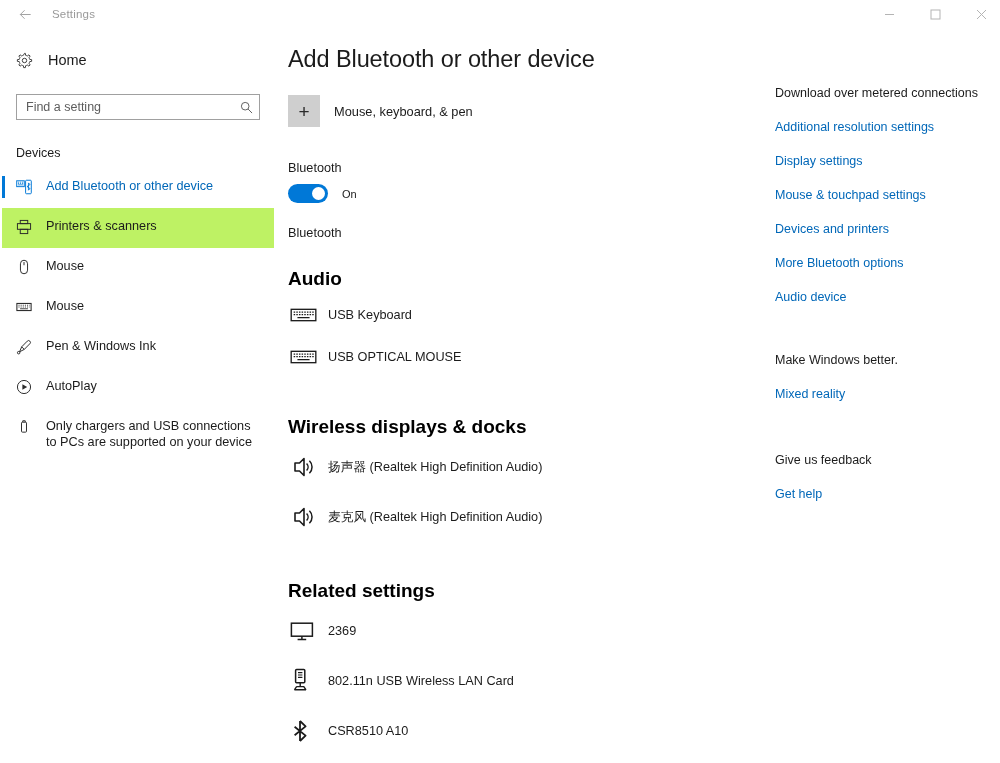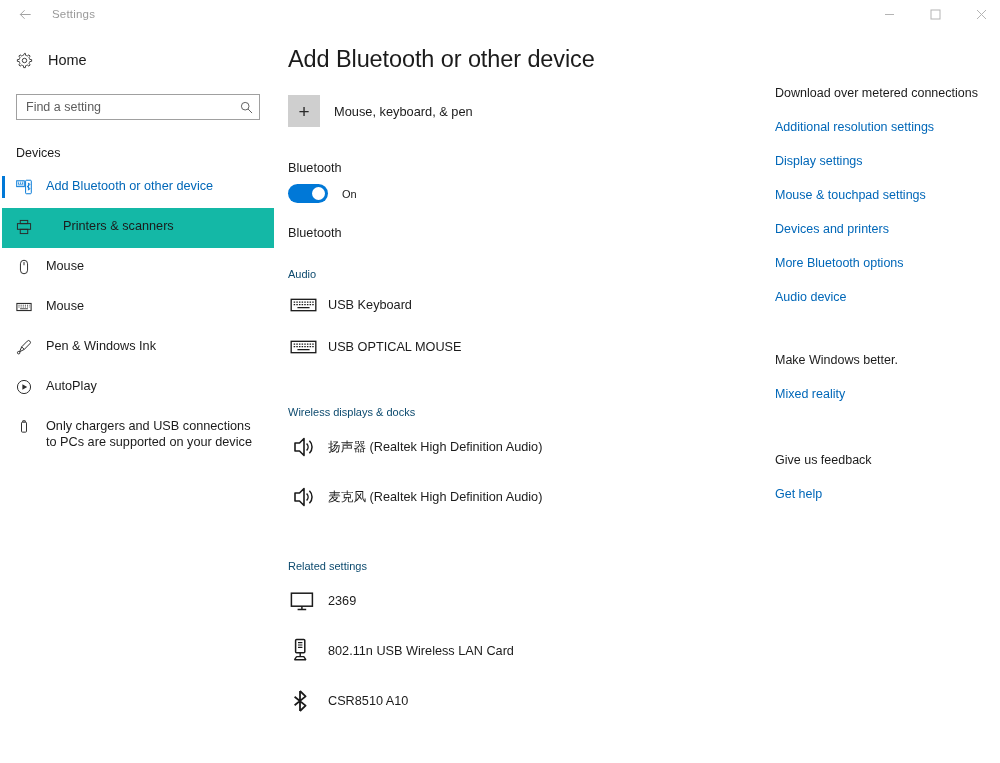--- a/index.html
+++ b/index.html
@@ -98,21 +98,21 @@
     min-height: 40px;
     padding: 10px 16px 10px 14px;
   }
   .nav-item .accent {
     position: absolute;
     left: 0; top: 8px;
     width: 3px; height: 22px;
     background: transparent;
   }
   .nav-item.selected .accent { background: #0078d7; }
-  .nav-item.hovered { background: #14b8a6; gap: 17px; }
+  .nav-item.hovered { background: #bef264; }
   .nav-ic {
     width: 24px; min-width: 24px;
     display: flex; align-items: flex-start; justify-content: flex-start;
     color: #2b2b2b;
     padding-top: 1px;
   }
   .nav-item.selected .nav-ic { color: #0078d7; }
   .nav-label {
     font-size: 12.7px;
     color: #1b1b1b;
@@ -182,23 +182,23 @@
     color: #1b1b1b;
     margin-left: 14px;
   }
   .bt-label {
     font-size: 12.7px;
     color: #1b1b1b;
     margin-top: 23px;
   }
 
   .group-title {
-    font-size: 11px;
-    font-weight: normal;
-    color: #0c4a6e;
+    font-size: 19px;
+    font-weight: bold;
+    color: #000000;
     margin-top: 28px;
   }
   .group-title.wide { margin-top: 38px; }
 
   .dev-list { margin-top: 4px; }
   .dev-row {
     display: flex;
     align-items: center;
     min-height: 42px;
     padding-left: 2px;

